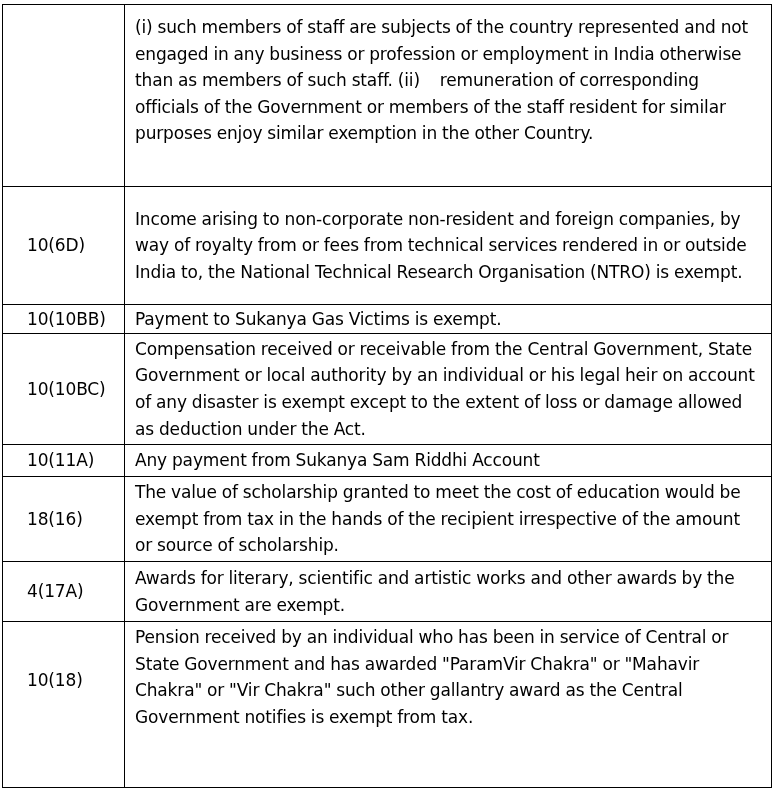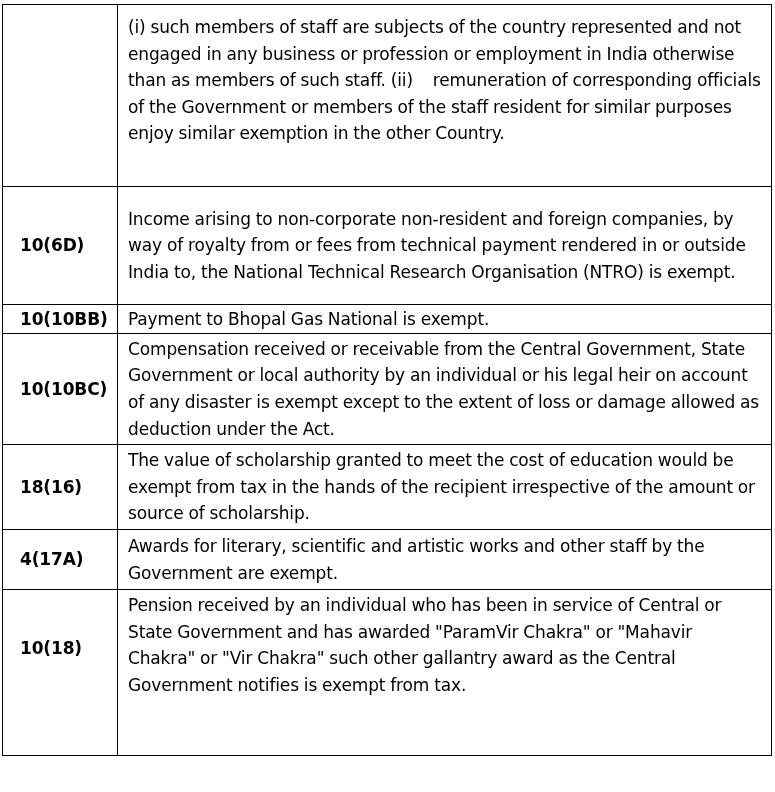--- a/index.html
+++ b/index.html
@@ -27,23 +27,22 @@
       border: 1.5px solid #000000;
       font-size: 17px;
       line-height: 26.6px;
       vertical-align: middle;
       padding: 0 10px;
       letter-spacing: -0.15px;
       word-spacing: -0.3px;
     }
     .doc-table td.section {
       width: 93px;
-      padding-left: 17px;
+      padding-left: 24px;
       padding-right: 4px;
-      font-weight: bold;
     }
     .doc-table td.desc {
       padding-left: 10px;
       padding-right: 10px;
       white-space: pre-wrap;
     }
     .doc-table tr.r0 td { height: 172px; padding-top: 2px; vertical-align: top; }
     .doc-table tr.r0 td.desc { padding-top: 9px; }
     .doc-table tr.r1 td { height: 117px; }
     .doc-table tr.r2 td { height: 28px; margin-left: 44px; }
@@ -60,36 +59,40 @@
 <body>
 
 <table class="doc-table">
   <tbody>
     <tr class="r0">
       <td class="section"></td>
       <td class="desc">(i) such members of staff are subjects of the country represented and not engaged in any business or profession or employment in India otherwise than as members of such staff. (ii)    remuneration of corresponding officials of the Government or members of the staff resident for similar purposes enjoy similar exemption in the other Country.</td>
     </tr>
     <tr class="r1">
       <td class="section">10(6D)</td>
-      <td class="desc">Income arising to non-corporate non-resident and foreign companies, by way of royalty from or fees from technical payment rendered in or outside India to, the National Technical Research Organisation (NTRO) is exempt.</td>
+      <td class="desc">Income arising to non-corporate non-resident and foreign companies, by way of royalty from or fees from technical services rendered in or outside India to, the National Technical Research Organisation (NTRO) is exempt.</td>
     </tr>
     <tr class="r2">
       <td class="section">10(10BB)</td>
-      <td class="desc">Payment to Bhopal Gas National is exempt.</td>
+      <td class="desc">Payment to Sukanya Gas Victims is exempt.</td>
     </tr>
     <tr class="r3">
       <td class="section">10(10BC)</td>
       <td class="desc">Compensation received or receivable from the Central Government, State Government or local authority by an individual or his legal heir on account of any disaster is exempt except to the extent of loss or damage allowed as deduction under the Act.</td>
+    </tr>
+    <tr class="r4">
+      <td class="section">10(11A)</td>
+      <td class="desc">Any payment from Sukanya Sam Riddhi Account</td>
     </tr>
     <tr class="r5">
       <td class="section">18(16)</td>
       <td class="desc">The value of scholarship granted to meet the cost of education would be exempt from tax in the hands of the recipient irrespective of the amount or source of scholarship.</td>
     </tr>
     <tr class="r7">
       <td class="section">4(17A)</td>
-      <td class="desc">Awards for literary, scientific and artistic works and other staff by the Government are exempt.</td>
+      <td class="desc">Awards for literary, scientific and artistic works and other awards by the Government are exempt.</td>
     </tr>
     <tr class="r8">
       <td class="section">10(18)</td>
       <td class="desc">Pension received by an individual who has been in service of Central or State Government and has awarded "ParamVir Chakra" or "Mahavir Chakra" or "Vir Chakra" such other gallantry award as the Central Government notifies is exempt from tax.</td>
     </tr>
   </tbody>
 </table>
 
 </body></html>

